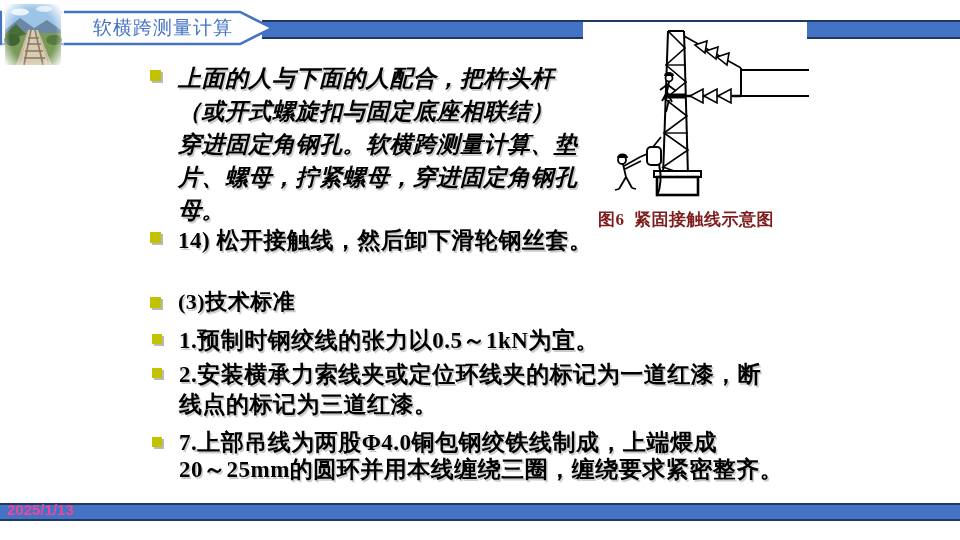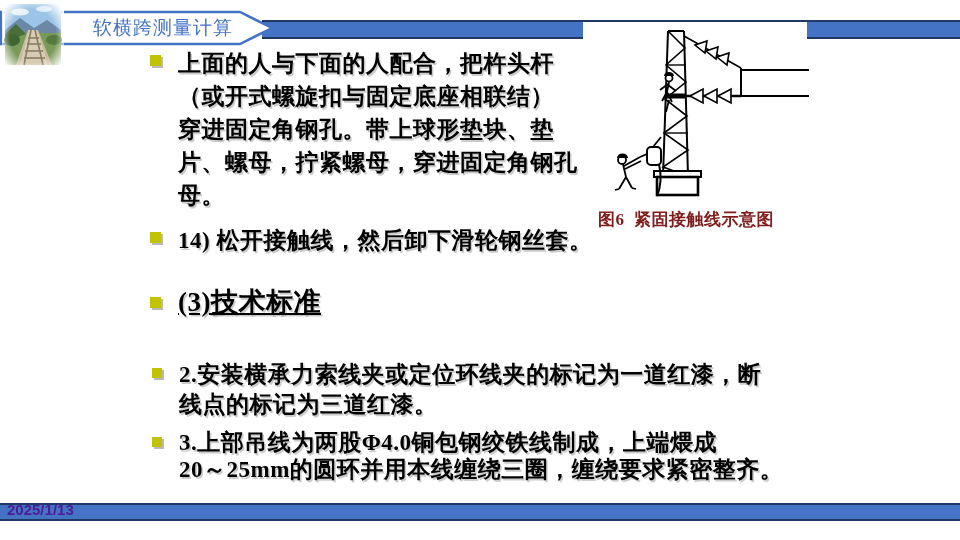--- a/index.html
+++ b/index.html
@@ -22,34 +22,34 @@
   .blk{position:absolute;display:flex;align-items:flex-start;z-index:3;}
   .sq{flex:0 0 auto;width:11px;height:11px;background:#c2c200;box-shadow:2px 2px 0 #b9b9b9;margin-top:8px;}
   .sq.small{width:10px;height:10px;}
   .txt{
     color:#000;font-size:23px;line-height:33px;font-weight:bold;
     letter-spacing:0.5px;margin-left:17px;
     text-shadow:1.5px 1.5px 0 rgba(160,160,160,0.55);
   }
   .txt.lh30{line-height:30px;}
   .txt.lh27{line-height:27px;}
-  .txt.head{font-size:27px;line-height:32px;text-decoration:underline;}
+  .txt.head{font-size:22px;line-height:32px;}
   
   .fig{position:absolute;left:595px;top:24px;z-index:3;}
   .fig-caption{
     position:absolute;left:598px;top:208px;z-index:3;color:#7f1d1d;
     font-size:17px;font-weight:bold;letter-spacing:0.5px;white-space:pre;
   }
   
   .footer-bar{
     position:absolute;left:0;top:503px;width:960px;height:14px;background:#4472c4;
     border-top:2px solid #1f3864;border-bottom:2px solid #1f3864;z-index:4;
   }
   .footer-date{
-    position:absolute;left:7px;top:501px;z-index:5;color:#4c1d95;
+    position:absolute;left:7px;top:501px;z-index:5;color:#ec4899;
     font-family:"Liberation Sans","DejaVu Sans",sans-serif;font-size:15px;font-weight:bold;
   }
 </style>
 </head>
 <body>
 
 <div class="slide">
 
   <div class="top-line"></div>
   <div class="top-bar"></div>
@@ -142,54 +142,58 @@
     </g>
     <g stroke="#000">
       <rect x="52" y="123" width="14" height="18" rx="4" fill="#ffffff" stroke-width="2"></rect>
       <path d="M64,140 Q68,158 62,172" fill="none" stroke-width="2"></path>
       <line x1="45" y1="133" x2="52" y2="130" stroke-width="1.8"></line>
       <line x1="58" y1="123" x2="66" y2="113" stroke-width="1.8"></line>
     </g>
   </svg>
   <div class="fig-caption">图6  紧固接触线示意图</div>
 
-  <div class="blk" style="left:150px;top:47px;">
+  <div class="blk" style="left:150px;top:62px;font-style:italic;">
     <span class="sq"></span>
     <div class="txt">
       <div>上面的人与下面的人配合，把杵头杆</div>
       <div>（或开式螺旋扣与固定底座相联结）</div>
-      <div>穿进固定角钢孔。带上球形垫块、垫</div>
+      <div>穿进固定角钢孔。软横跨测量计算、垫</div>
       <div>片、螺母，拧紧螺母，穿进固定角钢孔</div>
       <div>母。</div>
     </div>
   </div>
 
   <div class="blk" style="left:150px;top:224px;">
     <span class="sq"></span>
     <div class="txt">14) 松开接触线，然后卸下滑轮钢丝套。</div>
   </div>
 
   <div class="blk" style="left:150px;top:286px;">
     <span class="sq" style="margin-top:11px;"></span>
     <div class="txt head">(3)技术标准</div>
   </div>
 
+  <div class="blk" style="left:152px;top:326px;">
+    <span class="sq small"></span>
+    <div class="txt lh30">1.预制时钢绞线的张力以0.5～1kN为宜。</div>
+  </div>
 
   <div class="blk" style="left:152px;top:360px;">
     <span class="sq small"></span>
     <div class="txt lh30">
       <div>2.安装横承力索线夹或定位环线夹的标记为一道红漆，断</div>
       <div>线点的标记为三道红漆。</div>
     </div>
   </div>
 
   <div class="blk" style="left:152px;top:429px;">
     <span class="sq small"></span>
     <div class="txt lh27">
-      <div>3.上部吊线为两股Φ4.0铜包钢绞铁线制成，上端煨成</div>
+      <div>7.上部吊线为两股Φ4.0铜包钢绞铁线制成，上端煨成</div>
       <div>20～25mm的圆环并用本线缠绕三圈，缠绕要求紧密整齐。</div>
     </div>
   </div>
 
   <div class="footer-bar"></div>
   <div class="footer-date">2025/1/13</div>
 
 </div>
 
 </body></html>

